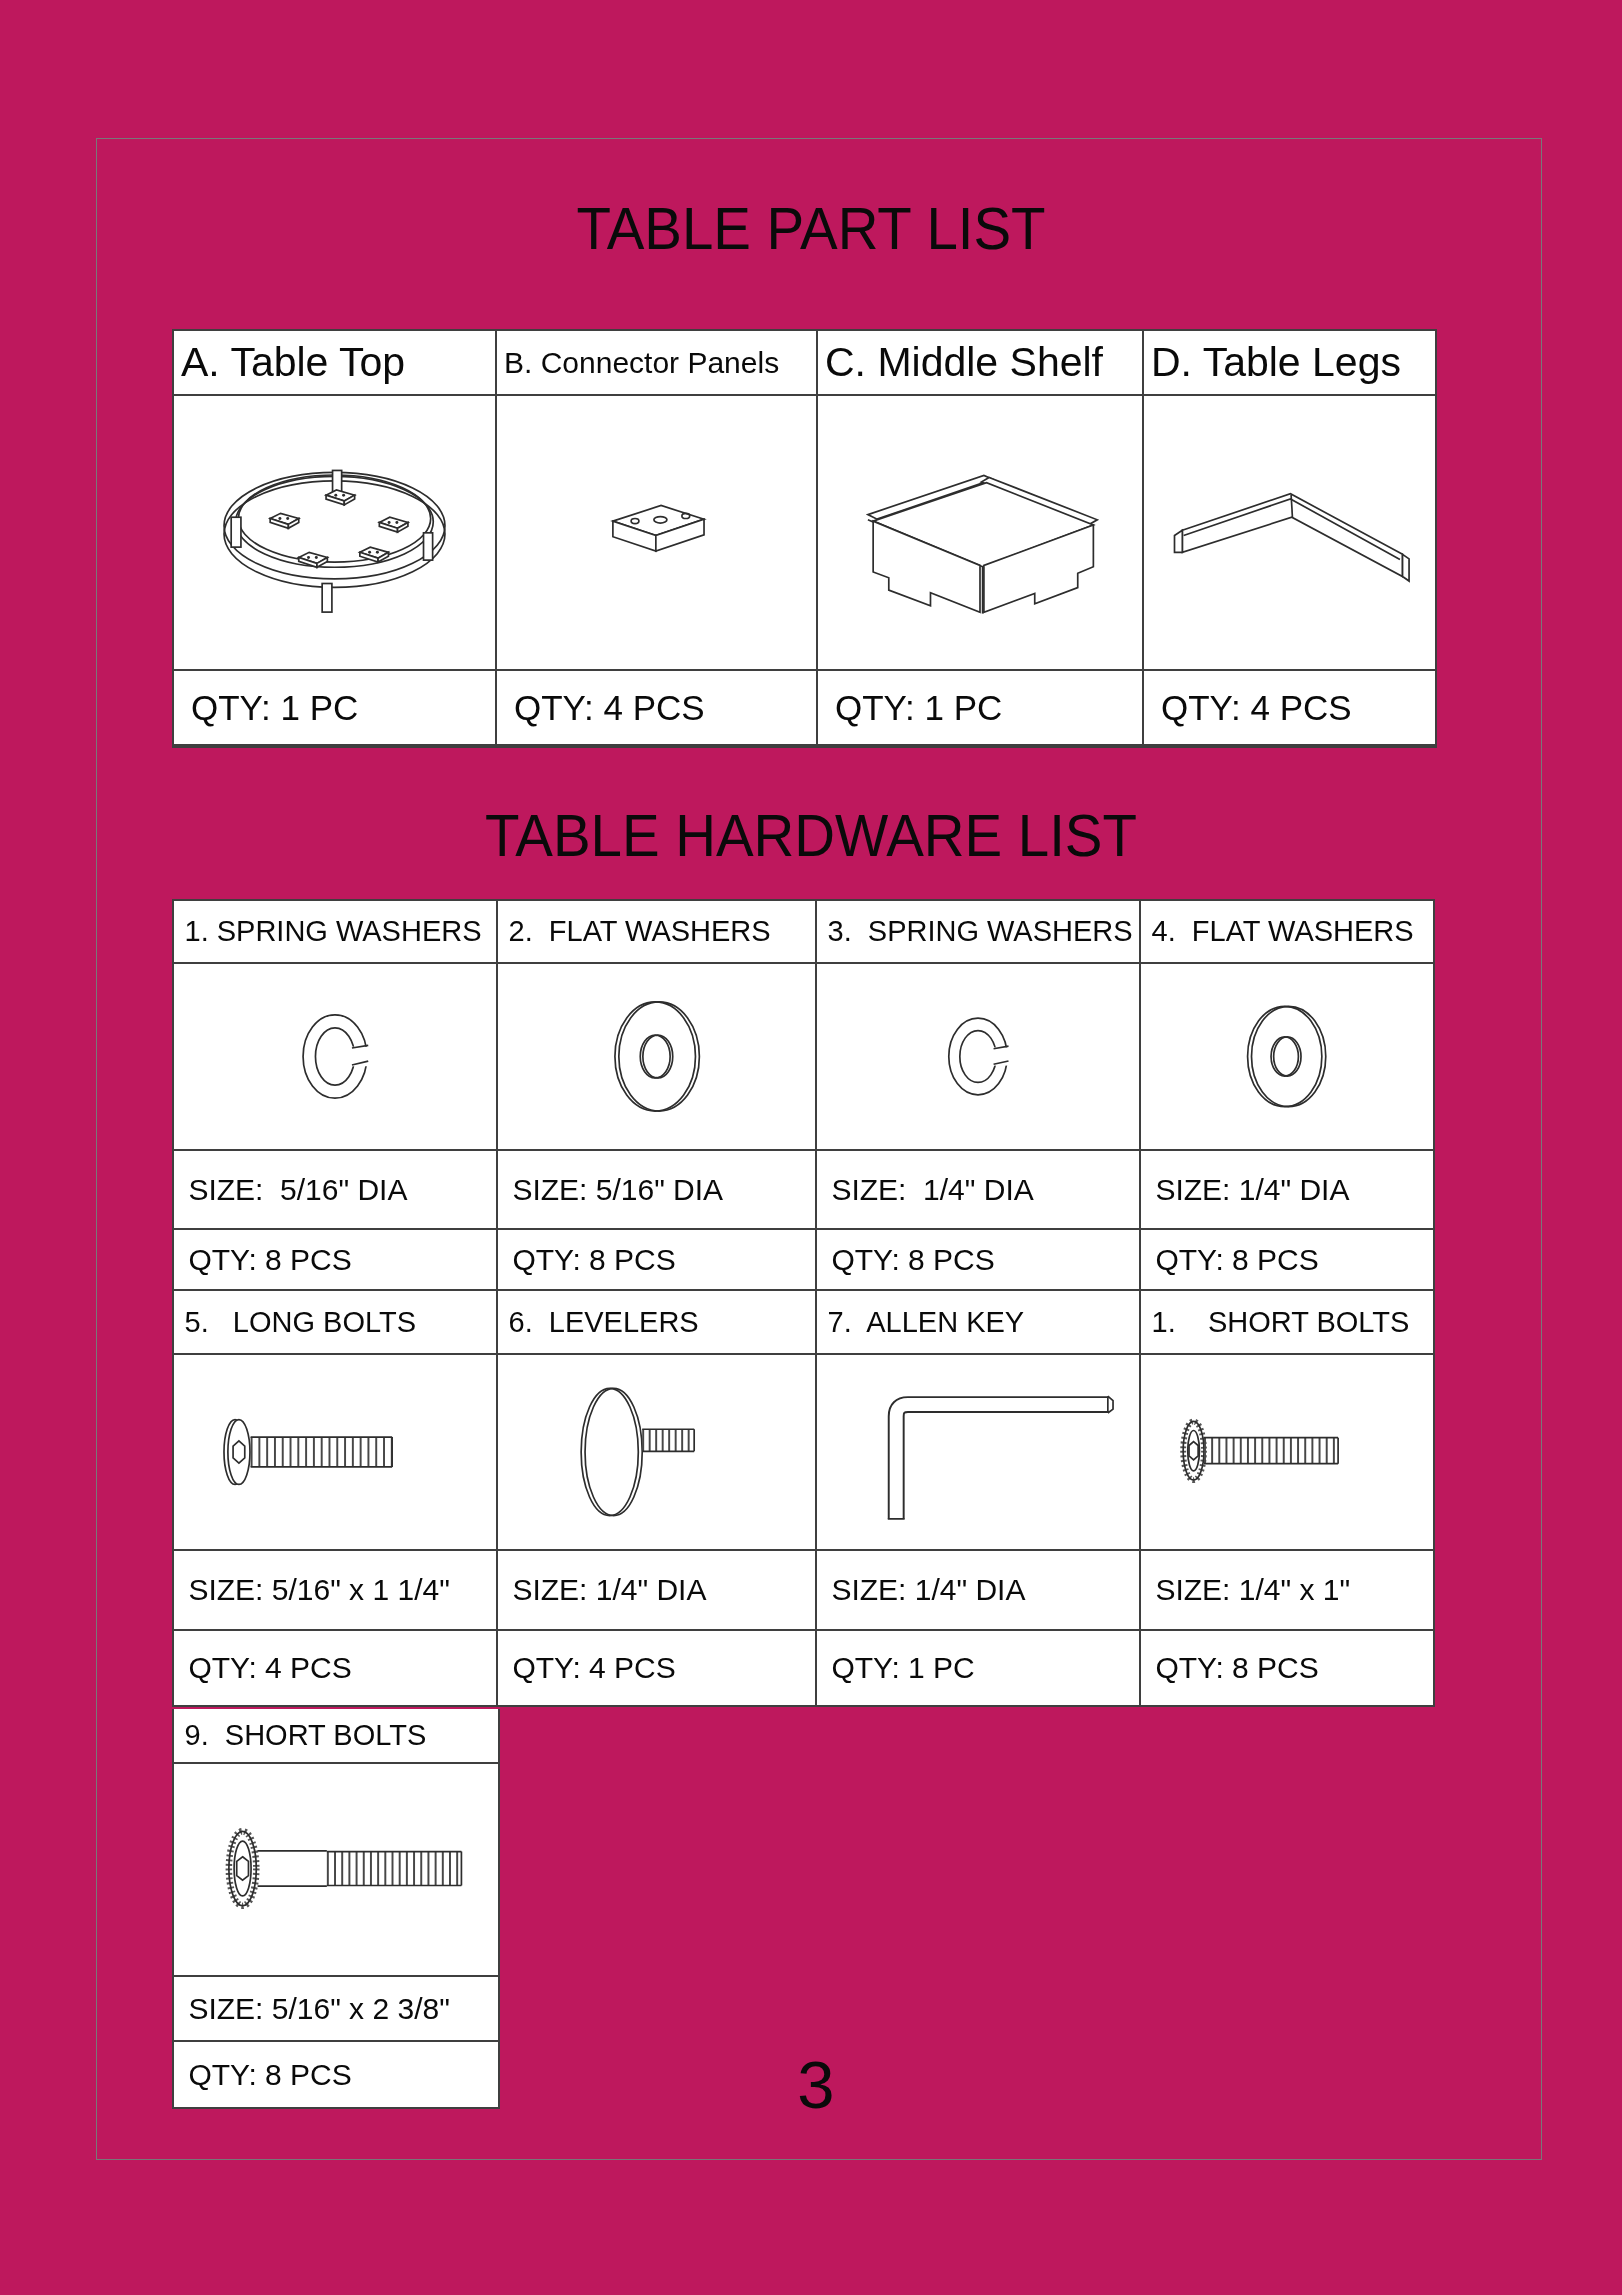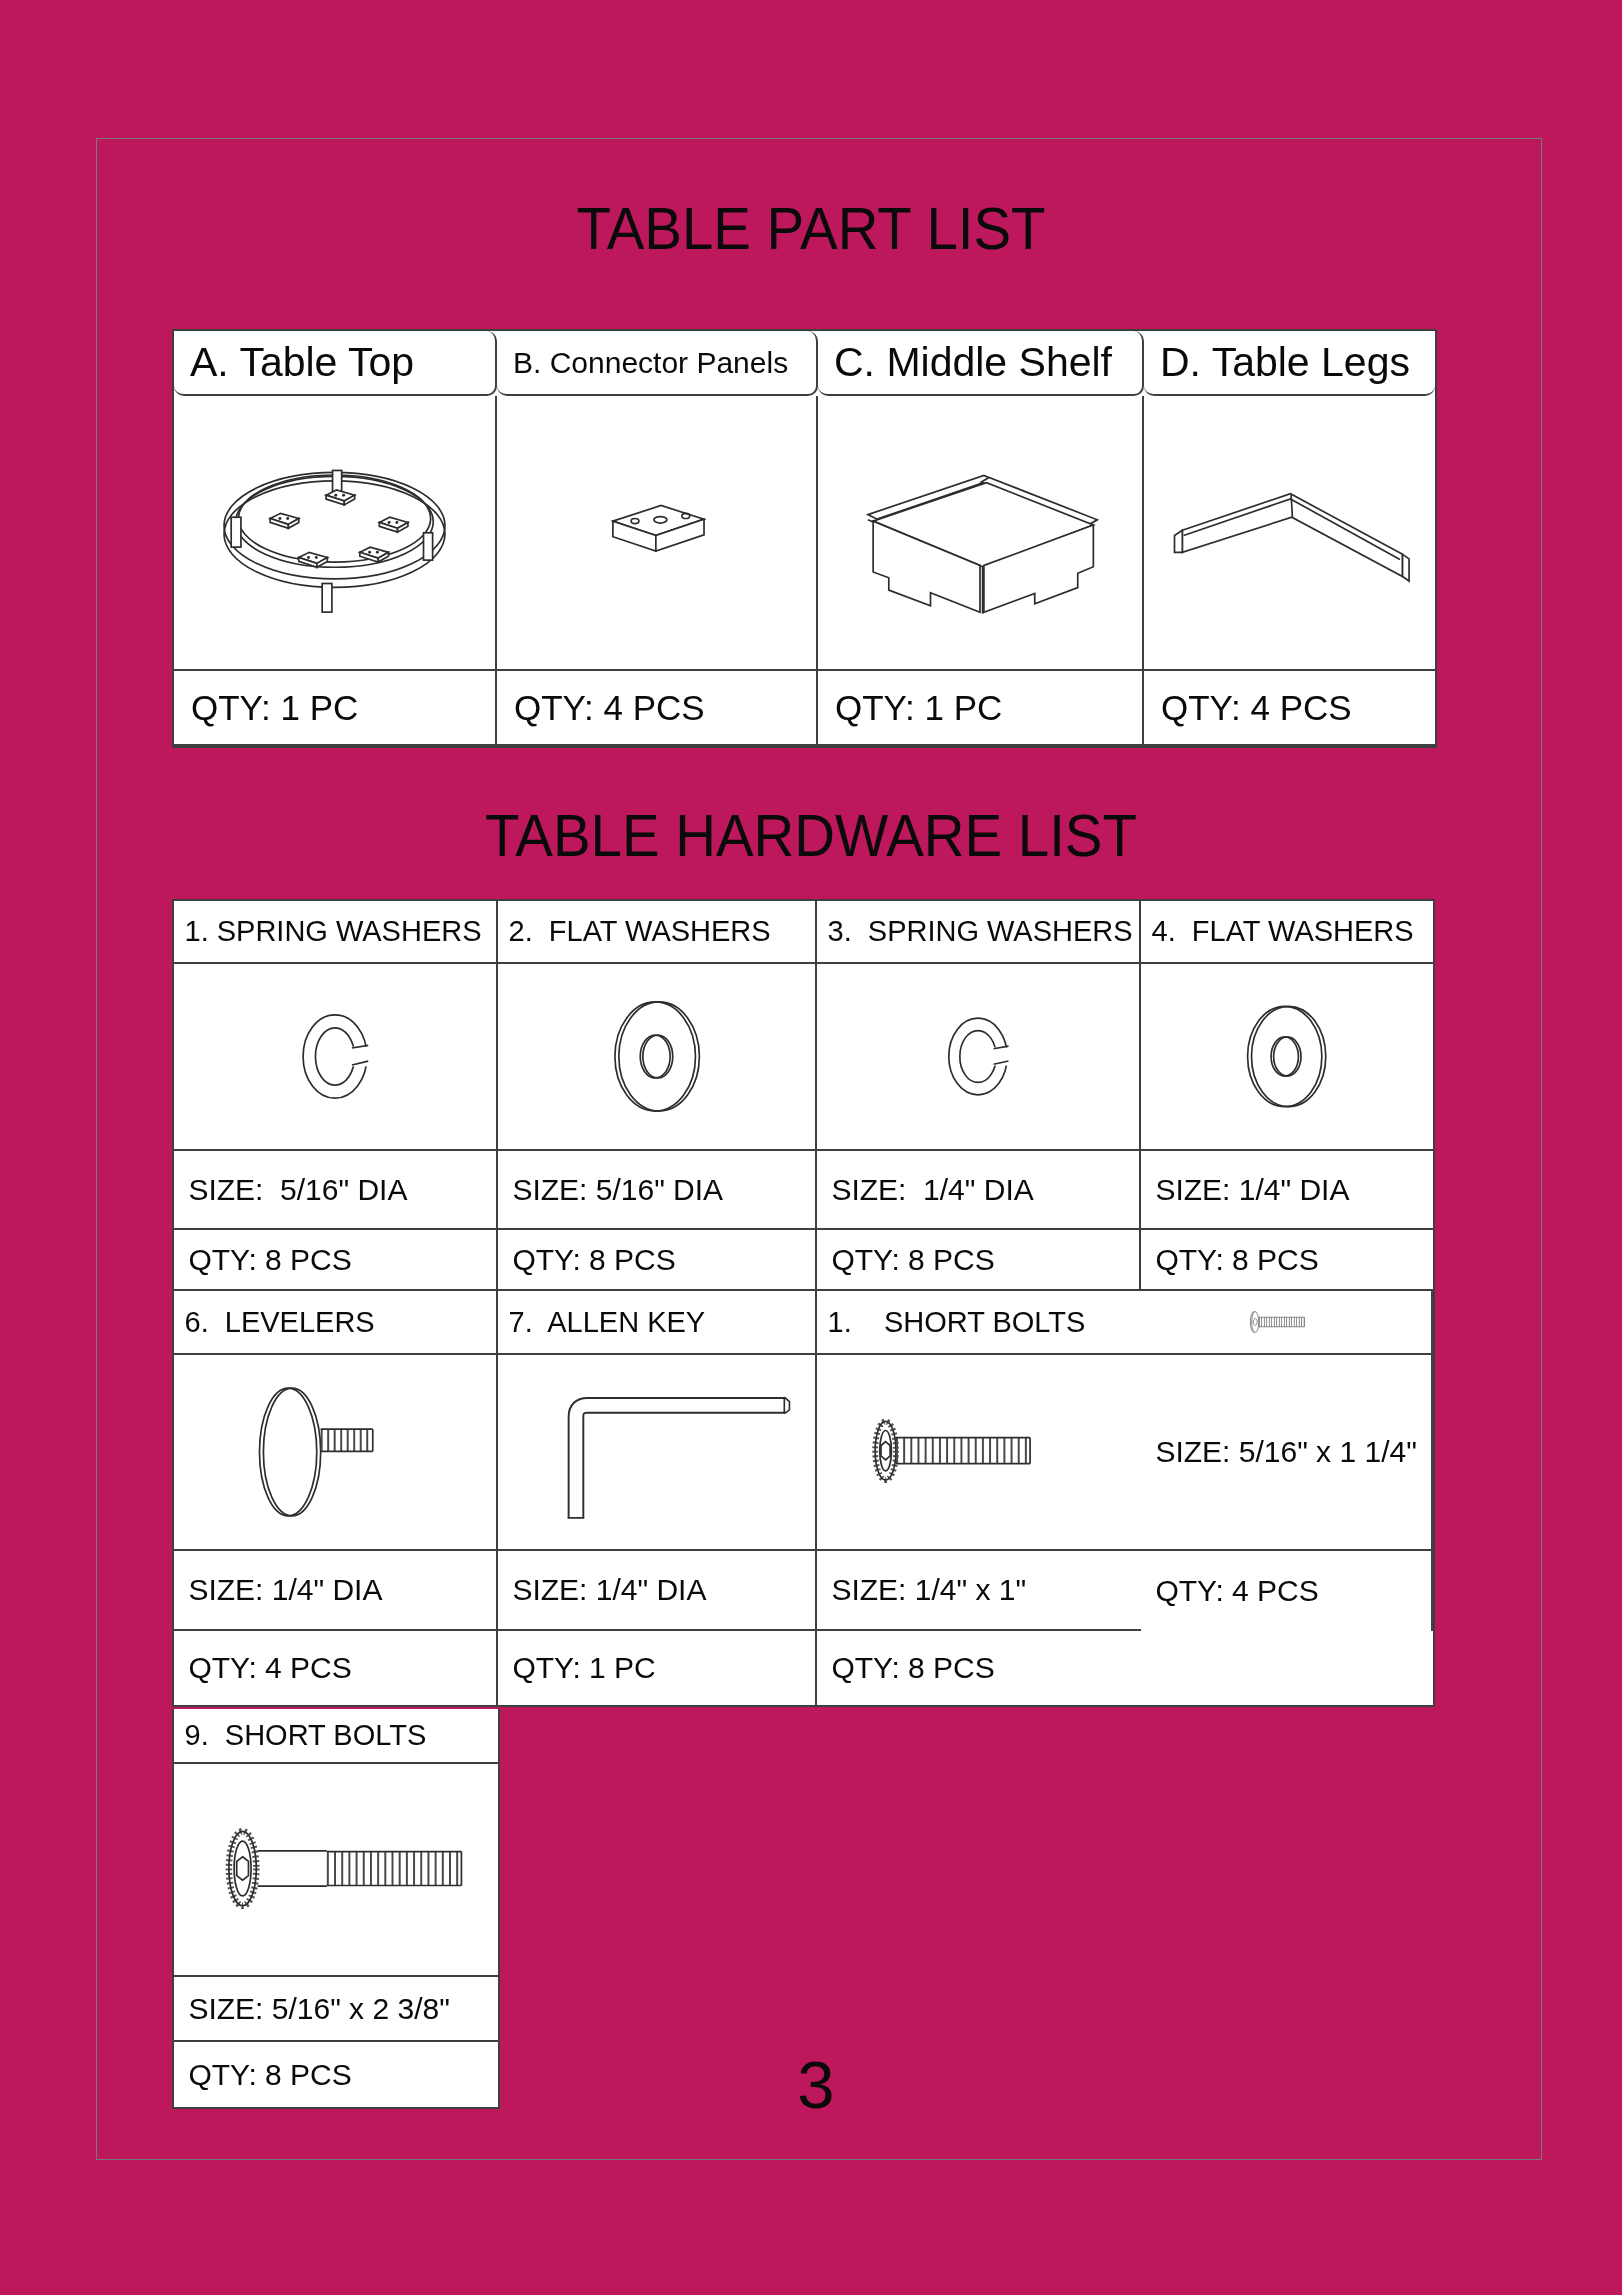--- a/index.html
+++ b/index.html
@@ -56,21 +56,21 @@
     display: flex;
     align-items: center;
     white-space: pre;
     overflow: hidden;
     background: #fff;
   }
   .cell.ncr { border-right: none; }
   .cell.ncb { border-bottom: none; }
   .imgcell { justify-content: center; padding: 0; }
   .imgcell svg { width: 100%; height: 100%; display: block; }
-  .parts-tbl .hdr { font-size: 41px; padding-left: 16px; border-radius: 10px; }
+  .parts-tbl .hdr { font-size: 41px; padding-left: 7px; }
   .parts-tbl .hdr.small { font-size: 30px; }
   .parts-tbl .qty { font-size: 35px; padding-left: 17px; }
   .hw-hdr  { font-size: 29px; padding-left: 10.5px; }
   .hw-size { font-size: 30px; padding-left: 14.4px; }
   .hw-qty  { font-size: 30px; padding-left: 14.4px; }
   .page-number {
     position: absolute;
     left: 770px; top: 2046px;
     width: 92px;
     text-align: center;
@@ -209,20 +209,21 @@
     <div class="cell hw-size">SIZE:  5/16" DIA</div>
     <div class="cell hw-size">SIZE: 5/16" DIA</div>
     <div class="cell hw-size">SIZE:  1/4" DIA</div>
     <div class="cell hw-size ncr">SIZE: 1/4" DIA</div>
 
     <div class="cell hw-qty">QTY: 8 PCS</div>
     <div class="cell hw-qty">QTY: 8 PCS</div>
     <div class="cell hw-qty">QTY: 8 PCS</div>
     <div class="cell hw-qty ncr">QTY: 8 PCS</div>
 
+    <div class="cell hw-hdr">5.   LONG BOLTS</div>
     <div class="cell hw-hdr">6.  LEVELERS</div>
     <div class="cell hw-hdr">7.  ALLEN KEY</div>
     <div class="cell hw-hdr ncr">1.    SHORT BOLTS</div>
 
     <div class="cell imgcell">
       <svg viewBox="0 0 496 298" preserveAspectRatio="xMidYMid meet">
         <ellipse class="lnf" cx="94" cy="149" rx="17" ry="50"></ellipse>
         <ellipse class="lnf" cx="100" cy="149" rx="17" ry="50"></ellipse>
         <path class="ln" d="M100,132 L109,140 L109,158 L100,166 L91,158 L91,140 Z"></path>
         <line class="thr" x1="118" y1="149" x2="336" y2="149" stroke-width="46" stroke-dasharray="3 9"></line>

